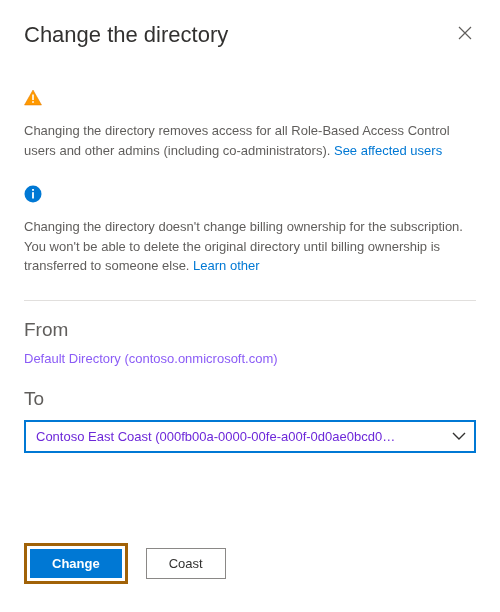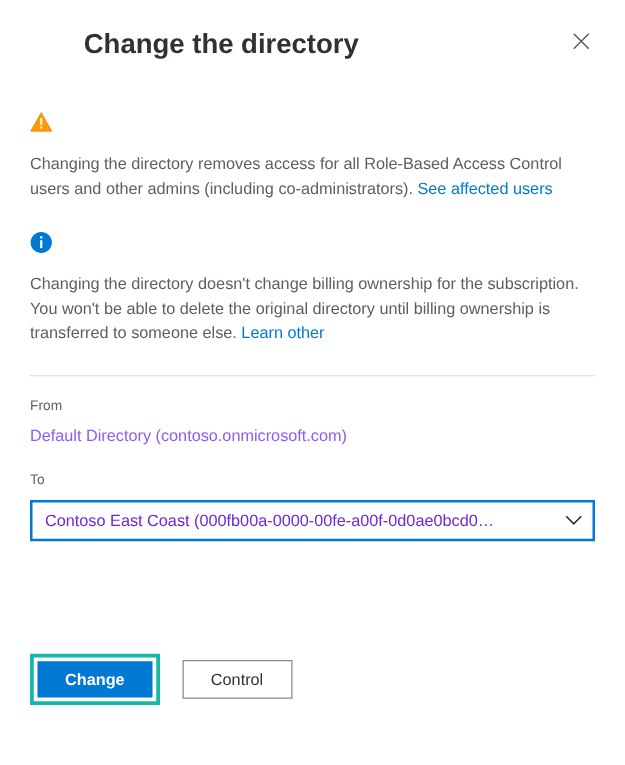--- a/index.html
+++ b/index.html
@@ -13,23 +13,22 @@
       font-size: 13px;
     }
     .header {
       display: flex;
       justify-content: space-between;
       align-items: flex-start;
       margin-bottom: 40px;
     }
     .title {
       font-size: 22px;
-      font-weight: 700;
+      font-weight: 400;
       color: #323130;
-      margin-left: 43px;
     }
     .close-btn {
       font-size: 16px;
       color: #605e5c;
       cursor: pointer;
       padding: 4px;
       line-height: 1;
     }
     .alert {
       display: flex;
@@ -47,21 +46,21 @@
     }
     .alert-text { flex: 1; }
     .link { color: #0078d4; cursor: pointer; }
     .divider {
       border: none;
       border-top: 1px solid #e1dfdd;
       margin: 18px 0 18px 0;
     }
     .field-label {
       color: #605e5c;
-      font-size: 11px;
+      font-size: 19px;
       margin-bottom: 10px;
     }
     .field-value {
       color: #8b5cf6;
       font-size: 13px;
       margin-bottom: 22px;
     }
     .select-wrap {
       position: relative;
       width: 100%;
@@ -85,21 +84,21 @@
       transform: translateY(-50%);
       pointer-events: none;
     }
     .button-row {
       display: flex;
       gap: 18px;
       margin-top: 90px;
       align-items: center;
     }
     .highlight-box {
-      border: 3px solid #14b8a6;
+      border: 3px solid #a16207;
       padding: 3px;
       display: inline-block;
     }
     .btn {
       padding: 7px 22px;
       font-size: 13px;
       cursor: pointer;
       font-family: inherit;
     }
     .btn-primary {
@@ -158,14 +157,14 @@
   <div class="select-box">Contoso East Coast (000fb00a-0000-00fe-a00f-0d0ae0bcd0…</div>
   <svg class="chevron" width="14" height="10" viewBox="0 0 14 10">
       <path d="M1 2 L7 8 L13 2" stroke="#323130" stroke-width="1.4" fill="none"></path>
     </svg>
 </div>
 
 <div class="button-row">
   <span class="highlight-box">
     <button class="btn btn-primary">Change</button>
   </span>
-  <button class="btn btn-secondary">Control</button>
+  <button class="btn btn-secondary">Coast</button>
 </div>
 
 </body></html>

